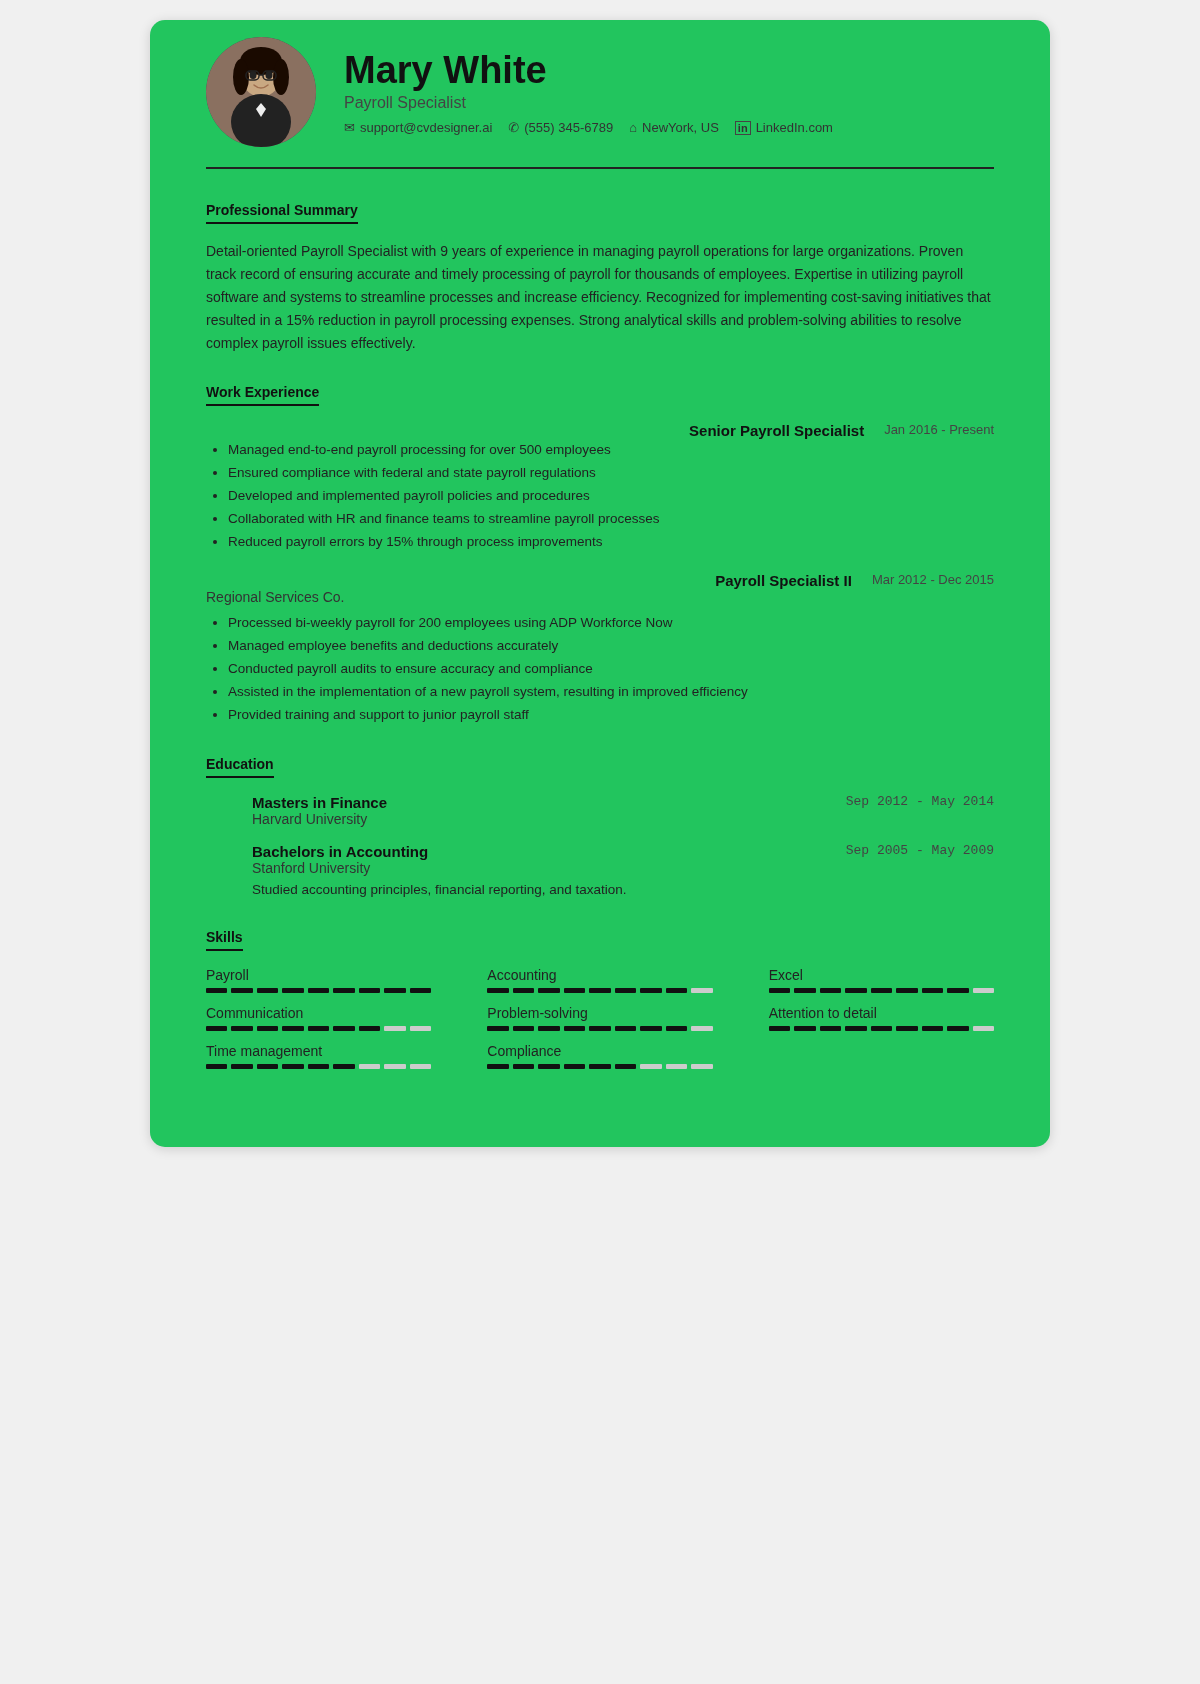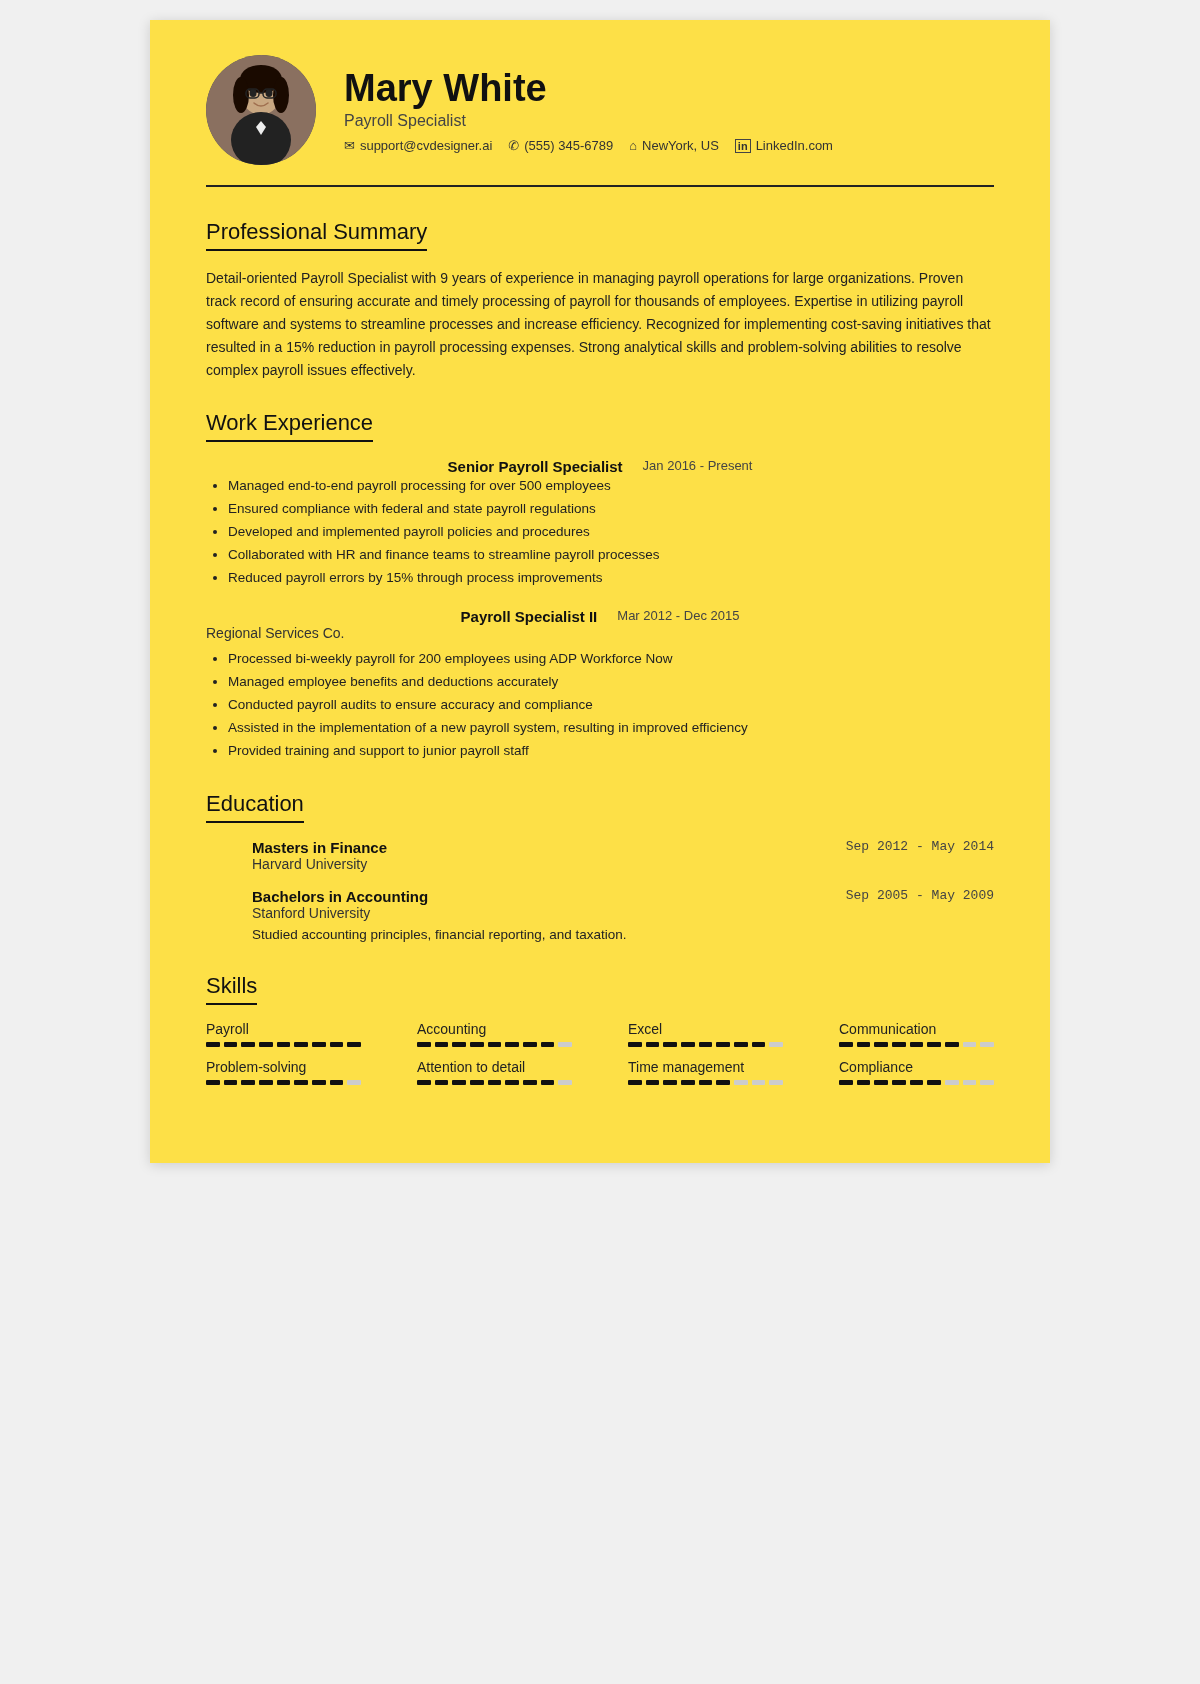--- a/index.html
+++ b/index.html
@@ -4,24 +4,25 @@
   <style>
     * { box-sizing: border-box; margin: 0; padding: 0; }
     body {
       font-family: 'Arial', sans-serif;
       background: #f0f0f0;
       display: flex;
       justify-content: center;
       padding: 20px;
     }
     .resume {
-      background: #fde047;
+      background: #22c55e;
       width: 900px;
-      padding: 35px 56px 50px 56px;
+      padding: 17px 56px 50px 56px;
       box-shadow: 0 2px 12px rgba(0,0,0,0.15);
+      border-radius: 15px;
     }
     
     .header {
       display: flex;
       align-items: center;
       gap: 28px;
       padding-bottom: 20px;
       border-bottom: 2px solid #222;
       margin-bottom: 32px;
     }
@@ -64,40 +65,40 @@
       display: flex;
       align-items: center;
       gap: 5px;
     }
     .contact-icon {
       font-size: 13px;
     }
     
     .section { margin-bottom: 28px; }
     .section-title {
-      font-size: 22px;
-      font-weight: 400;
+      font-size: 14px;
+      font-weight: 700;
       color: #111;
       border-bottom: 2.5px solid #111;
       padding-bottom: 4px;
       margin-bottom: 16px;
       display: inline-block;
       text-align: center;
     }
     
     .summary-text {
       font-size: 14px;
       color: #222;
       line-height: 1.65;
     }
     
     .job { margin-bottom: 18px; position: relative; }
     .job-header {
       display: flex;
-      justify-content: center;
+      justify-content: flex-end;
       align-items: flex-start;
     }
     .job-title {
       font-size: 15px;
       font-weight: 700;
       color: #111;
     }
     .job-date {
       font-size: 13px;
       color: #444;
@@ -141,21 +142,21 @@
       margin-bottom: 3px;
     }
     .edu-desc {
       font-size: 13.5px;
       color: #222;
       line-height: 1.6;
     }
     
     .skills-grid {
       display: grid;
-      grid-template-columns: 1fr 1fr 1fr 1fr;
+      grid-template-columns: 1fr 1fr 1fr;
       gap: 12px 56px;
     }
     .skill-item { }
     .skill-name {
       font-size: 14px;
       color: #222;
       margin-bottom: 5px;
     }
     .skill-bar-track {
       display: flex;

